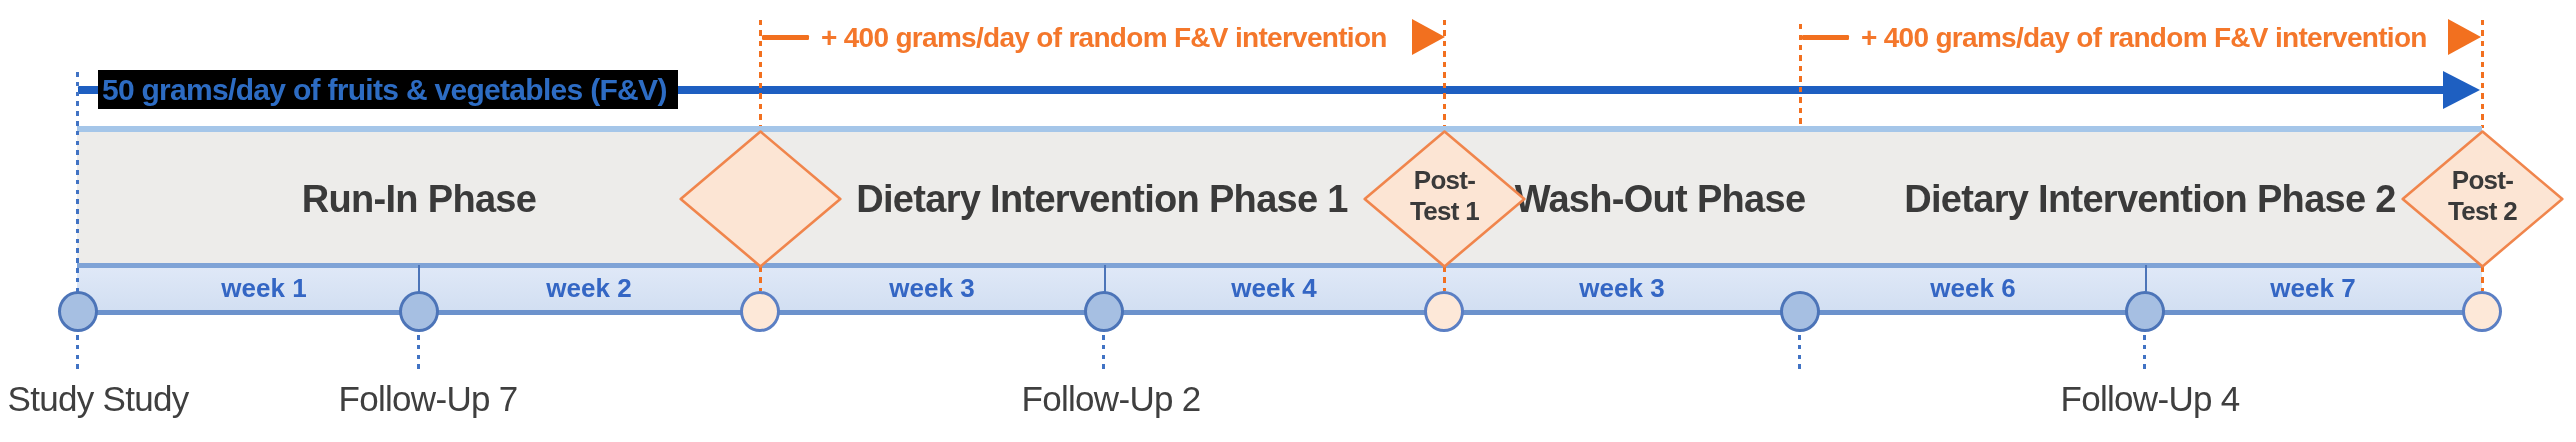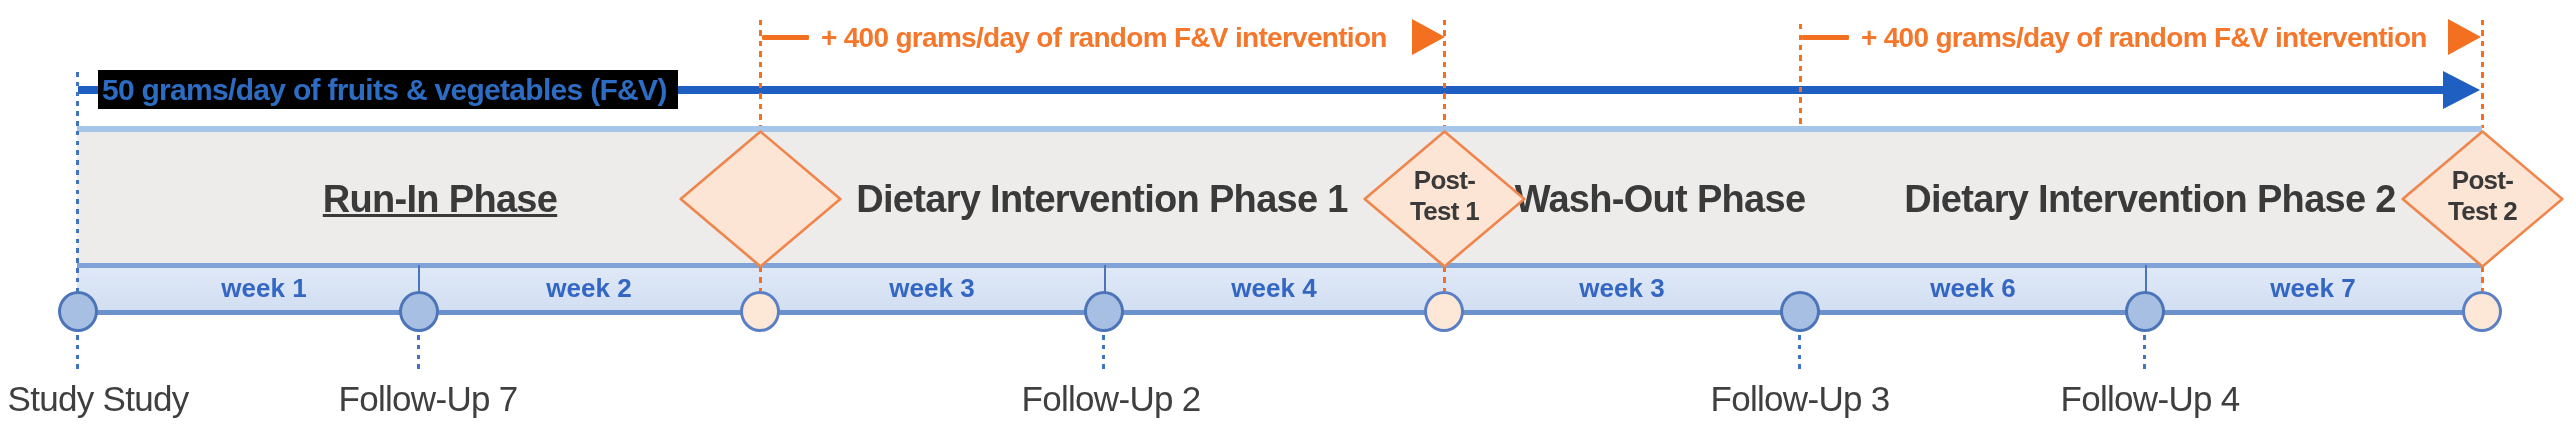--- a/index.html
+++ b/index.html
@@ -69,21 +69,21 @@
   <div class="vdash-orange" style="left:1799px;top:23.5px;height:268px;"></div>
   <div class="orange-leader" style="left:1802px;width:47px;"></div>
   <div class="orange-label" style="left:1861px;">+ 400 grams/day of random F&amp;V intervention</div>
   <div class="orange-arrowhead" style="left:2448px;"></div>
   <div class="vdash-orange" style="left:2481px;top:19.6px;height:108px;"></div>
 
   <div class="light-line"></div>
   <div class="gray-band"></div>
   <div class="week-band"></div>
 
-  <div class="phase-label" style="left:440px;text-decoration:underline;">Run-In Phase</div>
+  <div class="phase-label" style="left:419px;">Run-In Phase</div>
   <div class="phase-label" style="left:1102px;">Dietary Intervention Phase 1</div>
   <div class="phase-label" style="left:1660px;">Wash-Out Phase</div>
   <div class="phase-label" style="left:2150px;">Dietary Intervention Phase 2</div>
 
   <div class="week-label" style="left:264px;">week 1</div>
   <div class="week-label" style="left:589px;">week 2</div>
   <div class="week-label" style="left:932px;">week 3</div>
   <div class="week-label" style="left:1274px;">week 4</div>
   <div class="week-label" style="left:1622px;">week 3</div>
   <div class="week-label" style="left:1973px;">week 6</div>
@@ -135,17 +135,16 @@
   <div class="node peach" style="left:740px;"></div>
   <div class="node" style="left:1084px;"></div>
   <div class="node peach" style="left:1424px;"></div>
   <div class="node" style="left:1780px;"></div>
   <div class="node" style="left:2125px;"></div>
   <div class="node peach" style="left:2462px;"></div>
 
   <div class="bottom-label" style="left:98px;">Study Study</div>
   <div class="bottom-label" style="left:428px;">Follow-Up 7</div>
   <div class="bottom-label" style="left:1111px;text-align:center;">Follow-Up 2</div>
-  <div class="bottom-label" style="left:1800px;">Follow-Up 3</div>
   <div class="bottom-label" style="left:2150px;">Follow-Up 4</div>
 
 </div>
 
 
 </body></html>

